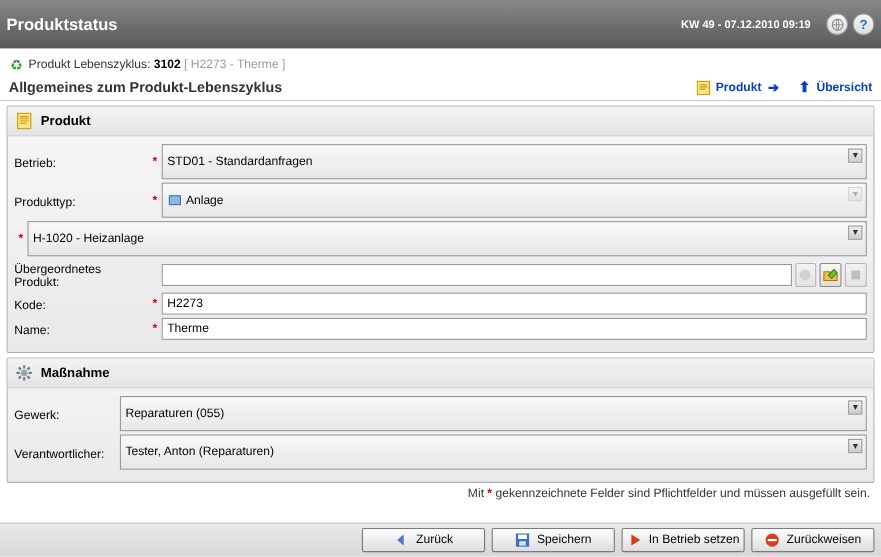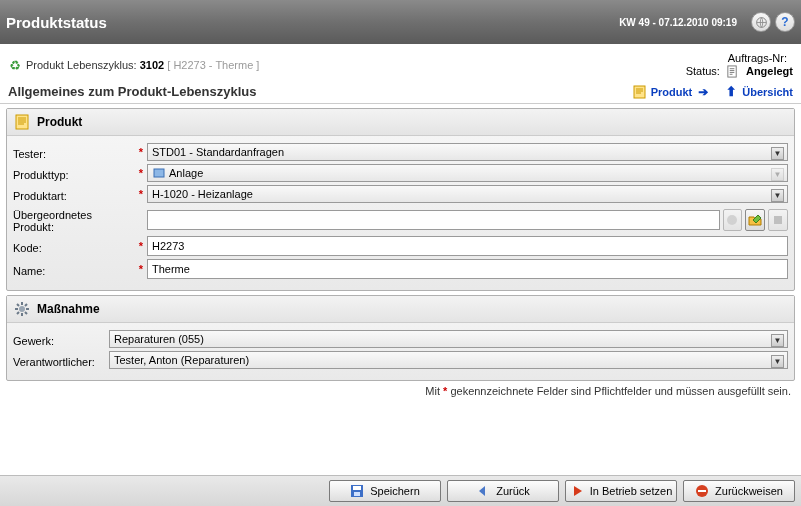--- a/index.html
+++ b/index.html
@@ -92,21 +92,21 @@
   input[type=text], select, textarea {
     width:100%;
     border:1px solid #9a9a9a;
     background:#fff;
     font: inherit;
     padding:2px 4px;
     height:20px;
   }
   textarea { height:52px; resize:none; }
   .select-like {
-    flex:1; height:18px;
+    flex:1; height:32px;
     border:1px solid #9a9a9a;
     background:linear-gradient(to bottom,#f9f9f9,#e7e7e7);
     display:flex; align-items:center; padding:0 4px;
     position:relative;
   }
   .select-like .arrow {
     position:absolute; right:3px; top:3px;
     width:13px; height:13px;
     background:linear-gradient(to bottom,#eee,#ccc);
     border:1px solid #999;
@@ -163,36 +163,20 @@
 
 <div class="subheader">
   <div class="left">
     <span class="recycle-icon">♻</span>
     <span class="crumb">
       <span>Produkt Lebenszyklus:</span>
       <b>3102</b>
       <span class="prodref">[ H2273 - Therme ]</span>
     </span>
   </div>
-  <div class="right">
-    <div class="row">
-      <span>Auftrags-Nr:</span>
-      <span></span>
-    </div>
-    <div class="row">
-      <span>Status:</span>
-      <span class="doc-icon">
-        <svg viewBox="0 0 14 14">
-            <rect x="2" y="1" width="9" height="12" fill="#fff" stroke="#777"></rect>
-            <path d="M4 4h5M4 6h5M4 8h5M4 10h3" stroke="#777"></path>
-          </svg>
-      </span>
-      <b>Angelegt</b>
-    </div>
-  </div>
 </div>
 
 <div class="toolbar-row">
   <div class="heading">Allgemeines zum Produkt-Lebenszyklus</div>
   <span class="link-btn">
     <span class="ic">
       <svg viewBox="0 0 14 14">
           <rect x="1" y="1" width="11" height="12" fill="#ffe38a" stroke="#cc9a00"></rect>
           <path d="M3 4h7M3 6h7M3 8h5" stroke="#cc9a00"></path>
         </svg>
@@ -212,21 +196,21 @@
       <svg viewBox="0 0 16 16">
           <rect x="2" y="1" width="12" height="14" fill="#ffe38a" stroke="#cc9a00"></rect>
           <path d="M4 4h8M4 6h8M4 8h8M4 10h6" stroke="#cc9a00"></path>
         </svg>
     </span>
     <span>Produkt</span>
   </div>
   <div class="panel-body">
 
     <div class="form-row">
-      <label>Tester:</label>
+      <label>Betrieb:</label>
       <span class="req-cell"><span class="req">*</span></span>
       <div class="field-wrap">
         <div class="select-like">
           <span>STD01 - Standardanfragen</span>
           <span class="arrow">▼</span>
         </div>
       </div>
     </div>
 
     <div class="form-row">
@@ -239,21 +223,20 @@
                 <rect x="2" y="3" width="10" height="8" fill="#8db7e6" stroke="#3b6fb3"></rect>
               </svg>
           </span>
           <span>Anlage</span>
           <span class="arrow">▼</span>
         </div>
       </div>
     </div>
 
     <div class="form-row">
-      <label>Produktart:</label>
       <span class="req-cell"><span class="req">*</span></span>
       <div class="field-wrap">
         <div class="select-like">
           <span>H-1020 - Heizanlage</span>
           <span class="arrow">▼</span>
         </div>
       </div>
     </div>
 
     <div class="form-row">
@@ -338,34 +321,34 @@
 </div>
 
 <div class="footnote">
   <span>Mit </span><span class="star">*</span><span> gekennzeichnete Felder sind Pflichtfelder und müssen ausgefüllt sein.</span>
 </div>
 
 <div class="footer">
   <button class="btn">
     <span class="bic">
       <svg viewBox="0 0 14 14" width="14" height="14">
-          <rect x="1" y="1" width="12" height="12" fill="#3d6fc7"></rect>
-          <rect x="3" y="2" width="8" height="4" fill="#fff"></rect>
-          <rect x="4" y="8" width="6" height="4" fill="#cfe0ff"></rect>
-        </svg>
-    </span>
-    <span>Speichern</span>
+          <path d="M9 2L3 7l6 5z" fill="#4a78c9"></path>
+        </svg>
+    </span>
+    <span>Zurück</span>
   </button>
   <button class="btn">
     <span class="bic">
       <svg viewBox="0 0 14 14" width="14" height="14">
-          <path d="M9 2L3 7l6 5z" fill="#4a78c9"></path>
-        </svg>
-    </span>
-    <span>Zurück</span>
+          <rect x="1" y="1" width="12" height="12" fill="#3d6fc7"></rect>
+          <rect x="3" y="2" width="8" height="4" fill="#fff"></rect>
+          <rect x="4" y="8" width="6" height="4" fill="#cfe0ff"></rect>
+        </svg>
+    </span>
+    <span>Speichern</span>
   </button>
   <button class="btn">
     <span class="bic">
       <svg viewBox="0 0 14 14" width="14" height="14">
           <path d="M4 2l8 5-8 5z" fill="#d63a1a"></path>
         </svg>
     </span>
     <span>In Betrieb setzen</span>
   </button>
   <button class="btn">

